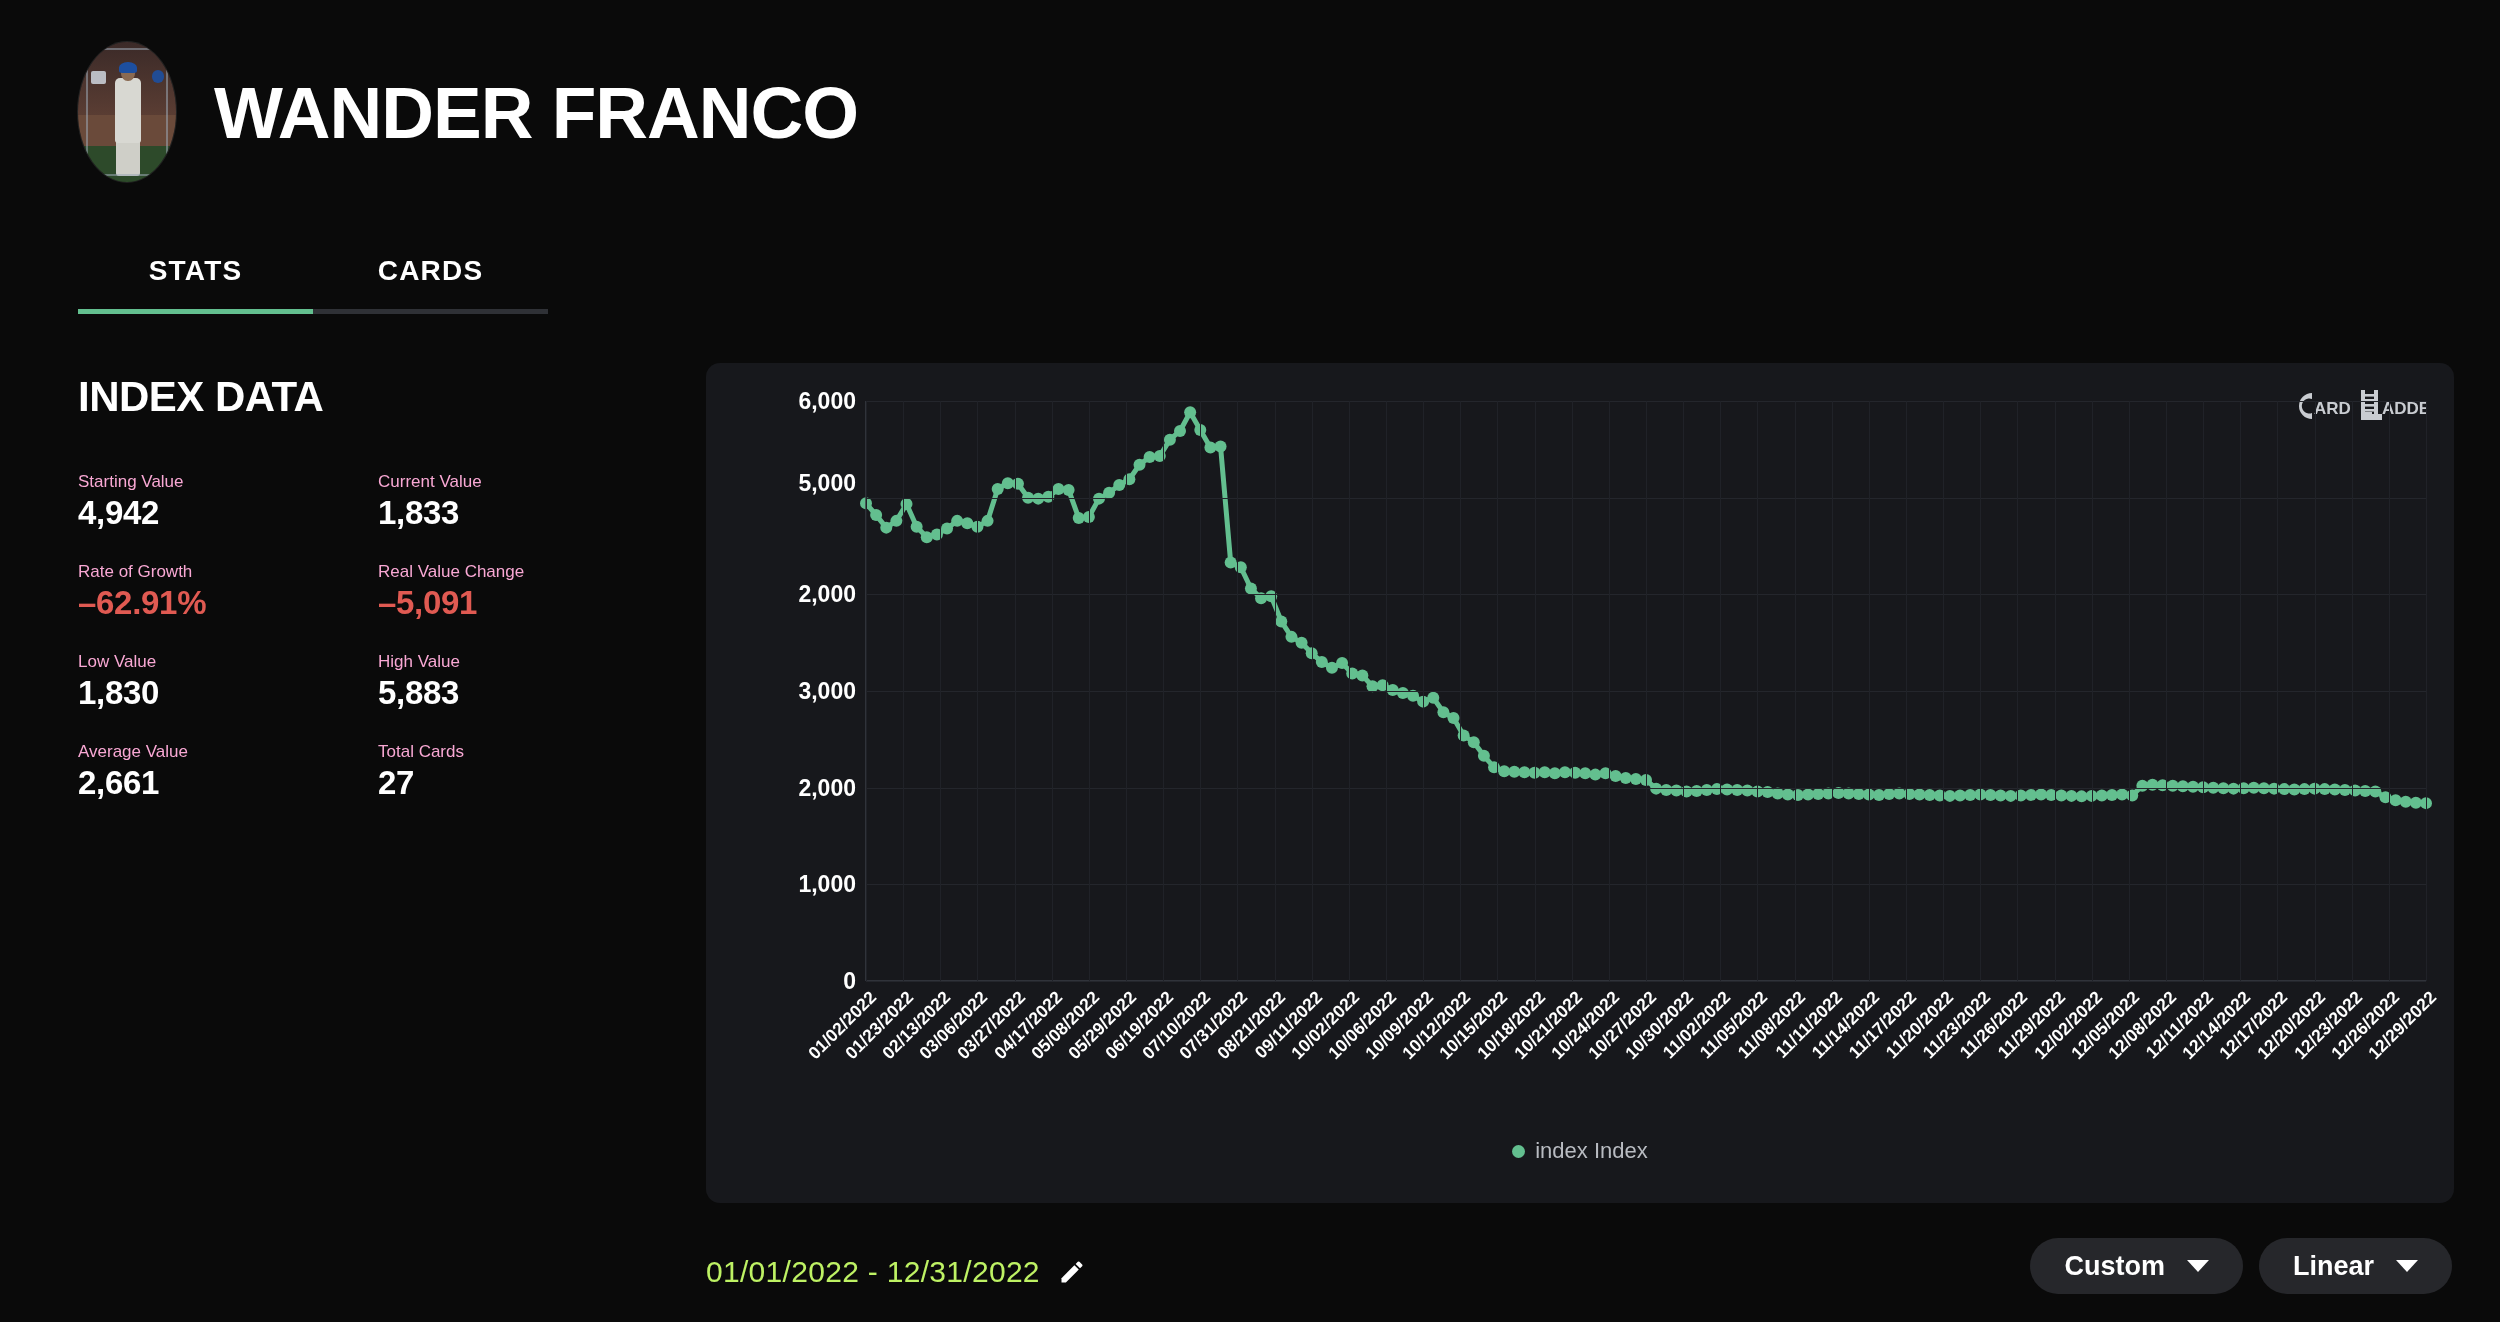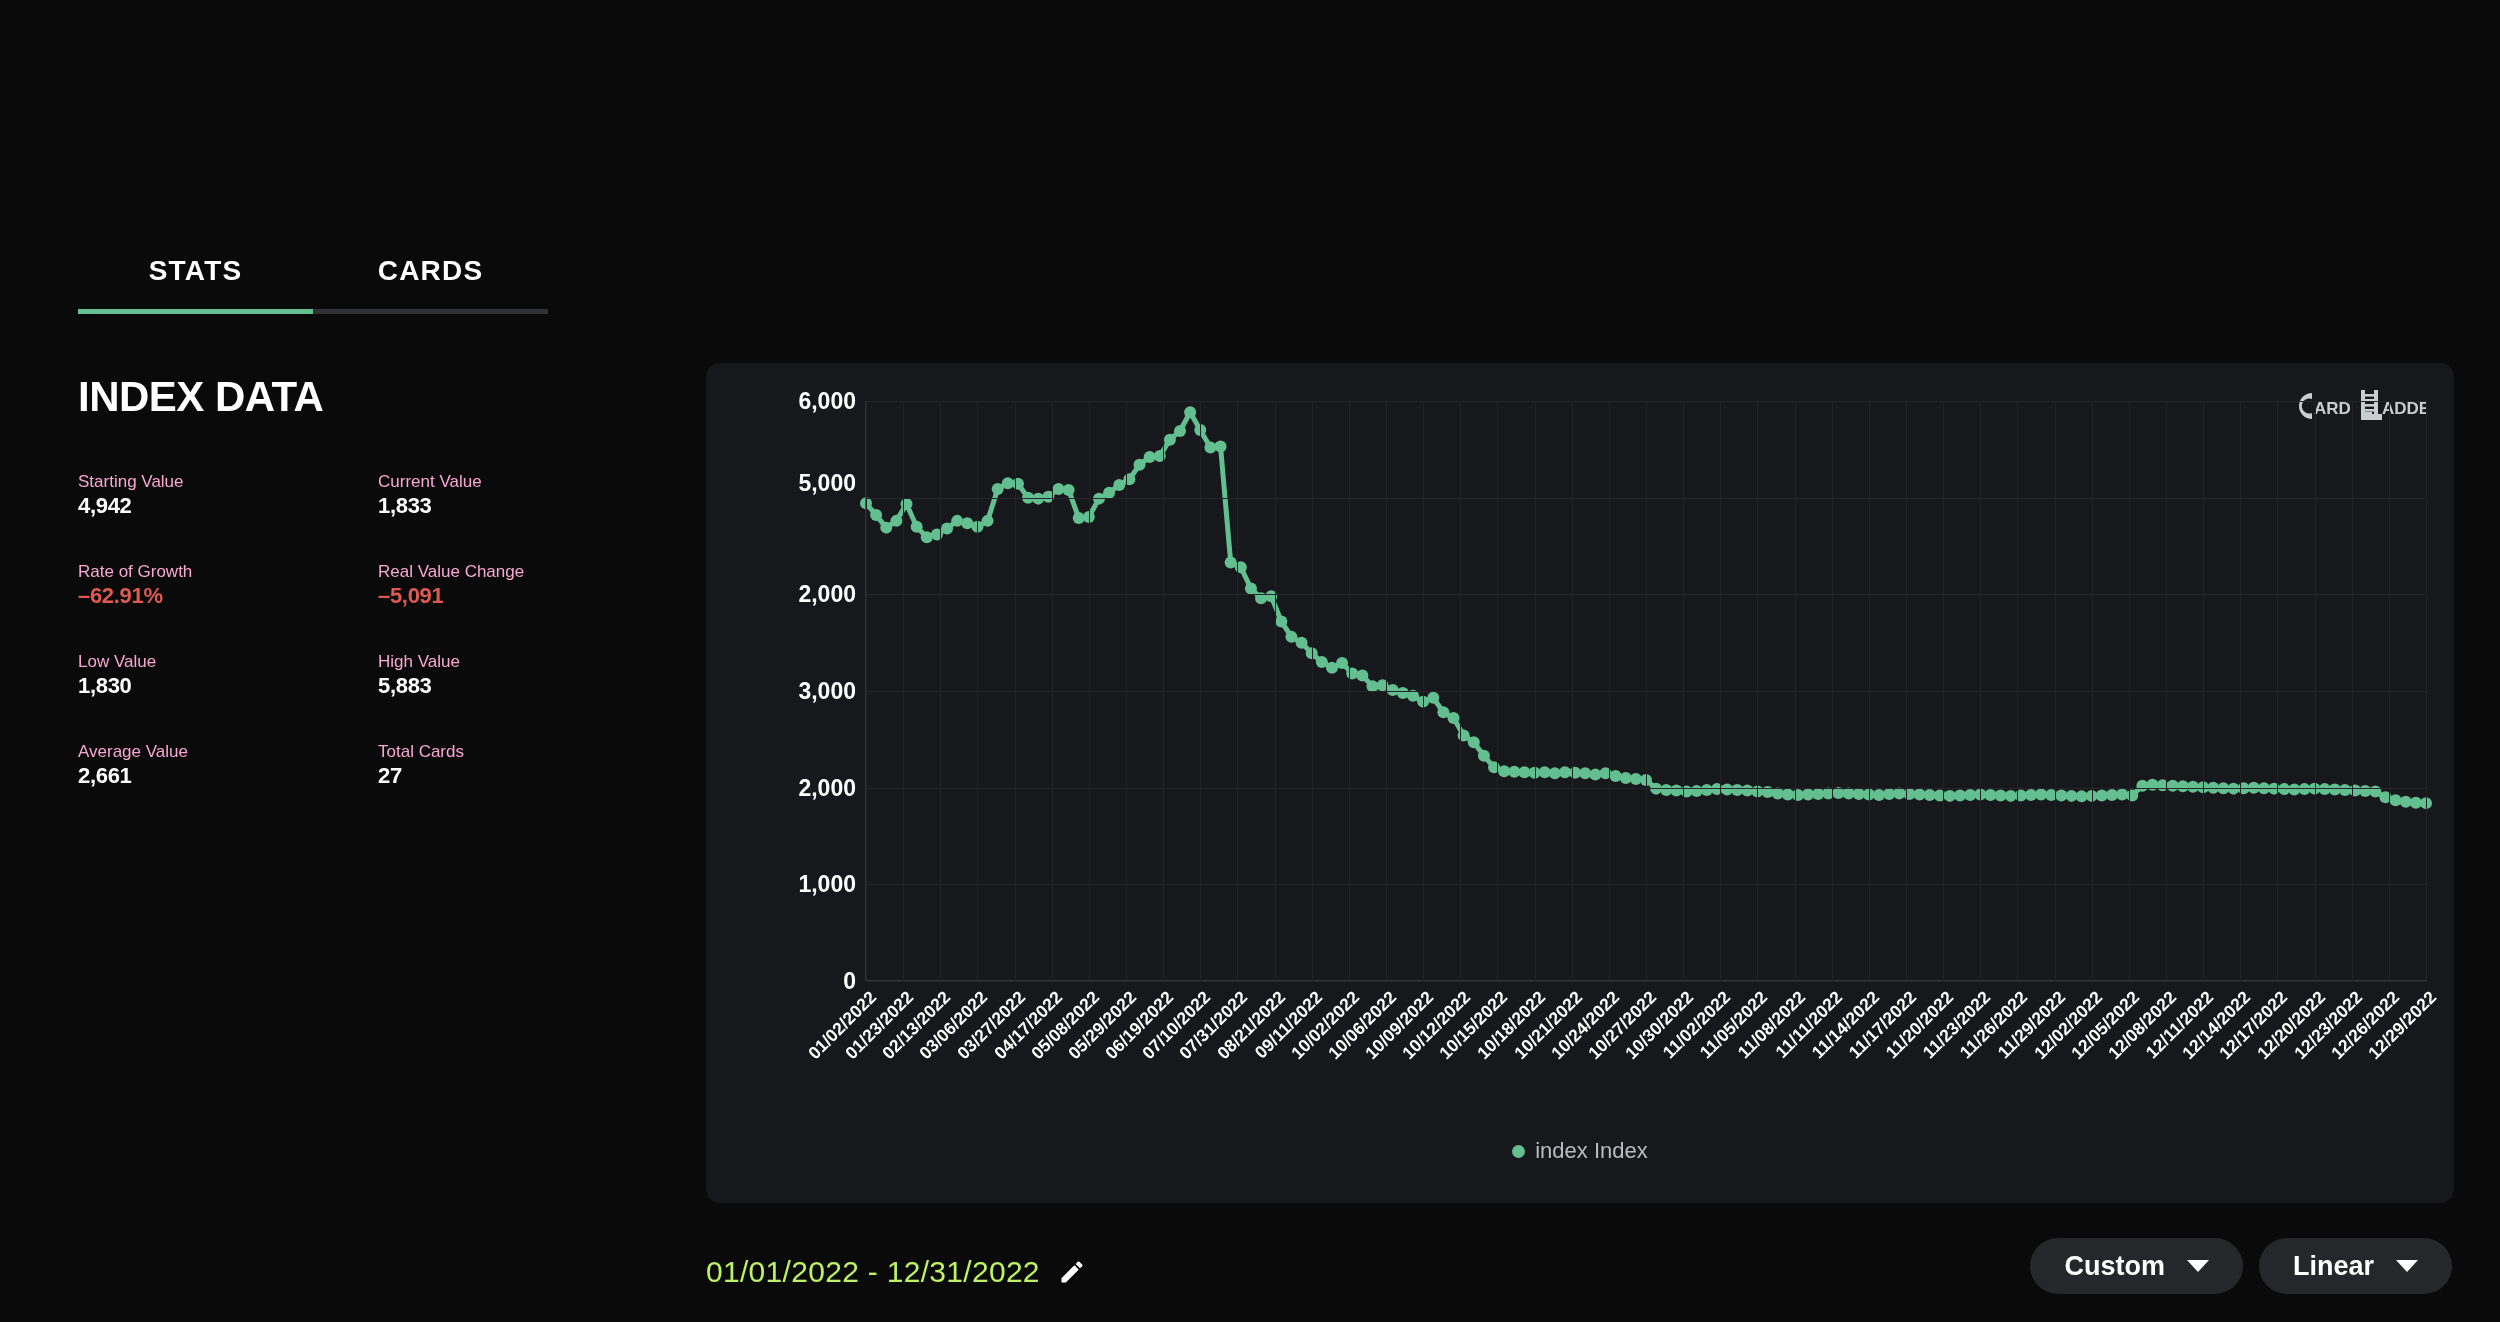--- a/index.html
+++ b/index.html
@@ -45,21 +45,21 @@
   .seg.inactive { background: #2f3136; }
 
   
   .index-title { position: absolute; left: 78px; top: 373px; font-size: 42px; font-weight: 800; color: #fff; letter-spacing: -0.5px; }
   .stats-grid {
     position: absolute; left: 78px; top: 473px;
     display: grid; grid-template-columns: 300px 300px; grid-auto-rows: 90px;
     column-gap: 0; row-gap: 0;
   }
   .stat-label { font-size: 17px; color: #f9a8d4; font-weight: 400; line-height: 1.1; }
-  .stat-value { font-size: 22px; font-weight: 800; color: #ffffff; line-height: 1.25; letter-spacing: -0.3px; }
+  .stat-value { font-size: 33px; font-weight: 800; color: #ffffff; line-height: 1.25; letter-spacing: -0.3px; }
   .stat-value.neg { color: #e05a52; }
 
   
   .chart-card {
     position: absolute; left: 706px; top: 363px;
     width: 1748px; height: 840px;
     background: #17181c; border-radius: 14px;
   }
   .watermark { position: absolute; right: 28px; top: 23px; width: 140px; height: 40px; }
 
@@ -95,20 +95,37 @@
     cursor: pointer;
   }
   .dd-label { font-size: 27px; font-weight: 700; color: #ffffff; white-space: nowrap; }
   .caret { width: 0; height: 0; border-left: 11px solid transparent; border-right: 11px solid transparent; border-top: 12px solid #ffffff; }
 </style>
 </head>
 <body>
 
 <div id="root">
 
+  <div class="header">
+    <div class="avatar">
+      <div class="card-art">
+        <div class="sky"></div>
+        <div class="dirt"></div>
+        <div class="grass"></div>
+        <div class="player-legs"></div>
+        <div class="player-body"></div>
+        <div class="player-head"></div>
+        <div class="player-helmet"></div>
+        <div class="badge-tl"></div>
+        <div class="badge-tr"></div>
+        <div class="frame"></div>
+      </div>
+    </div>
+    <div class="player-name">WANDER FRANCO</div>
+  </div>
 
   <div class="tabs">
     <div class="tab-row">
       <div class="tab">STATS</div>
       <div class="tab">CARDS</div>
     </div>
     <div class="tab-underline">
       <div class="seg active"></div>
       <div class="seg inactive"></div>
     </div>

